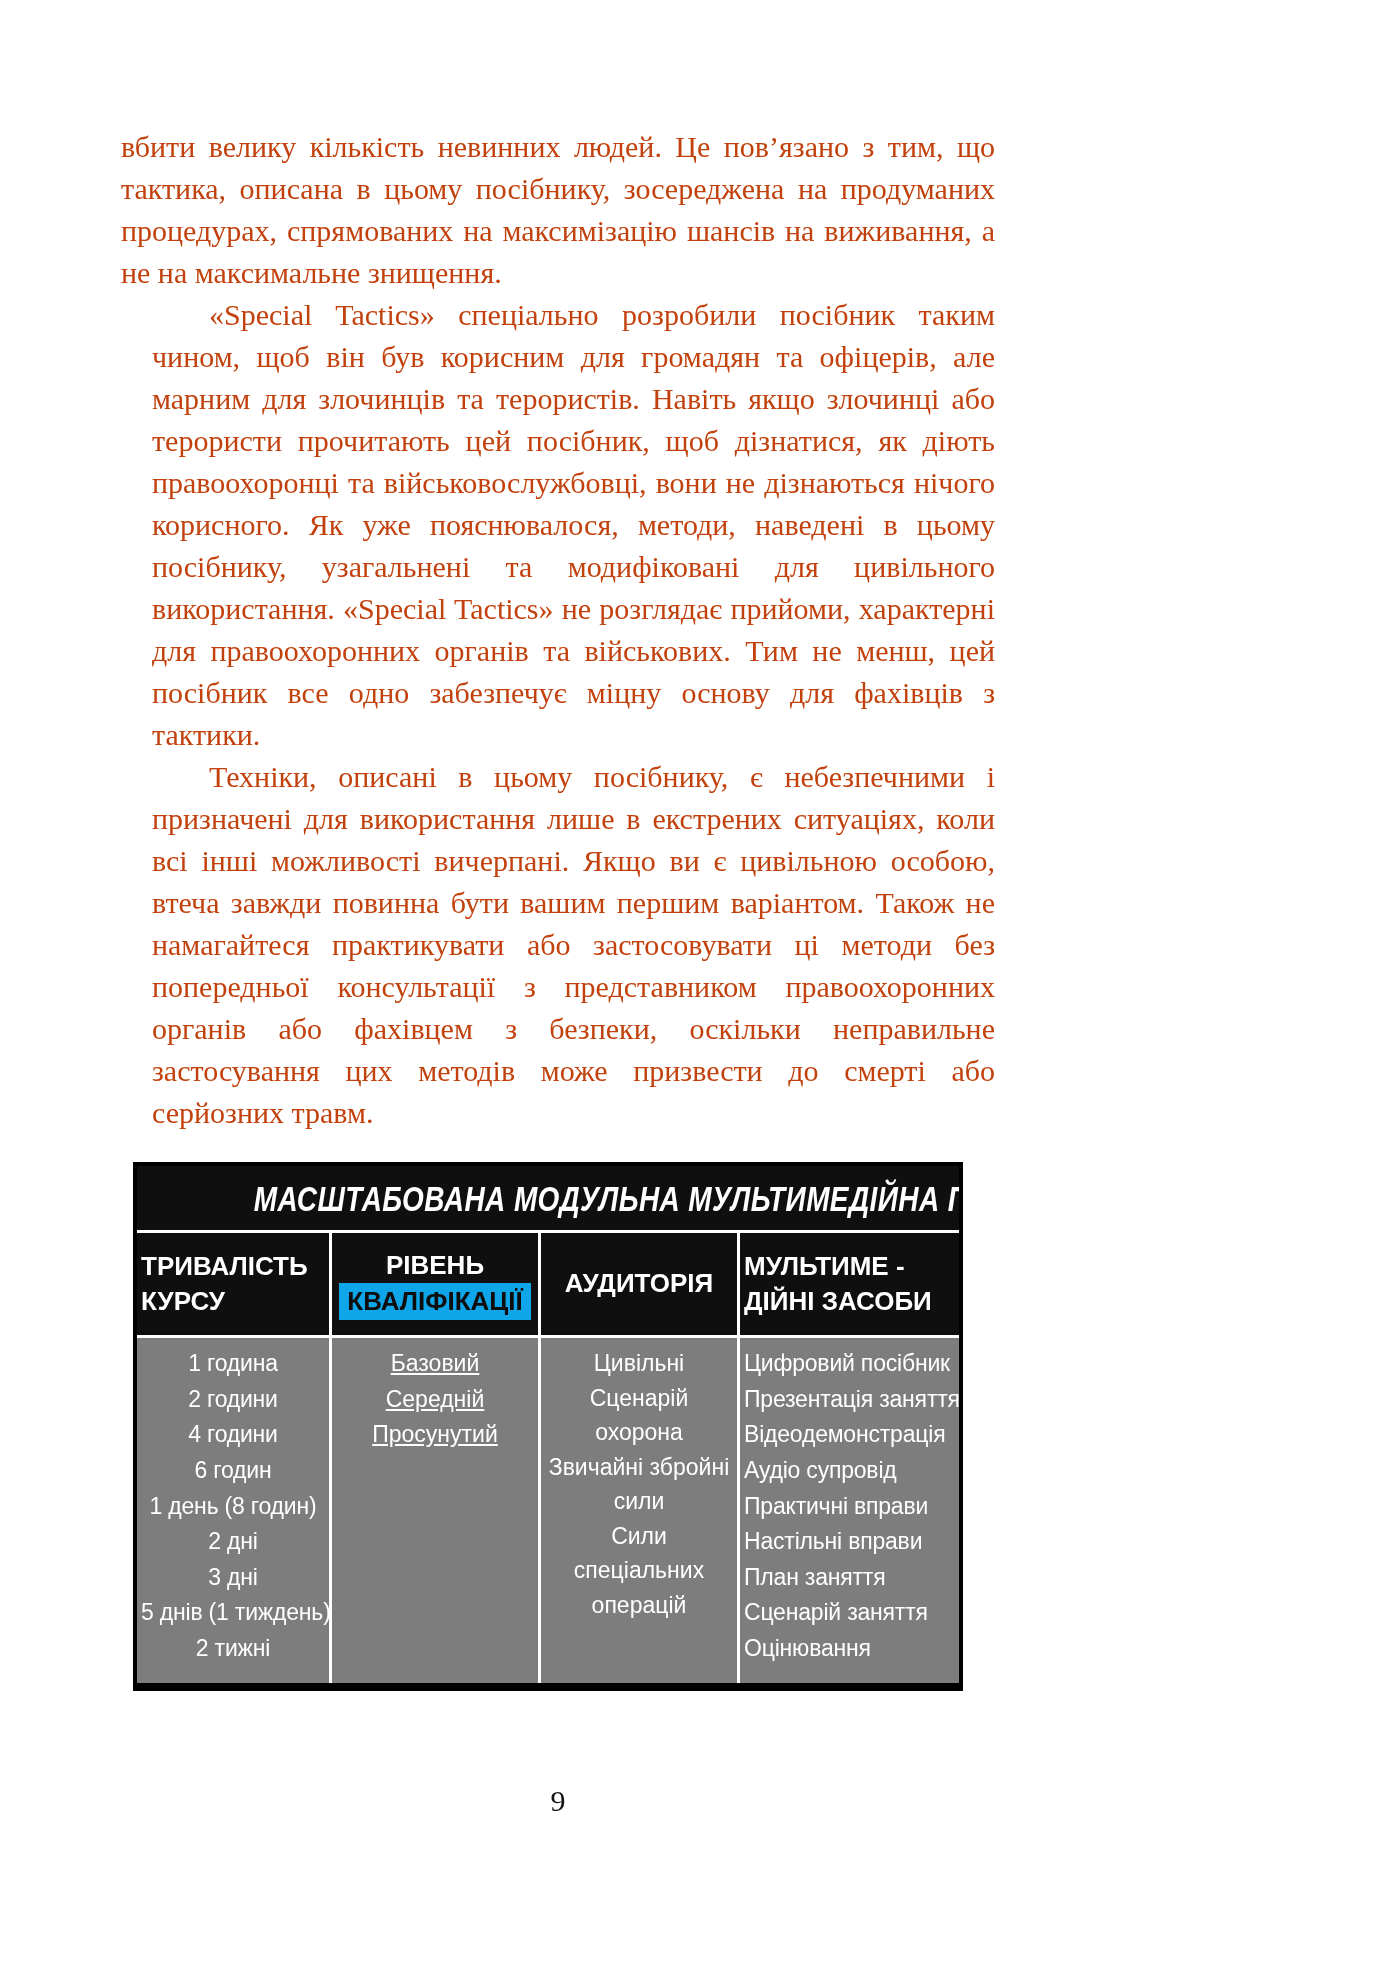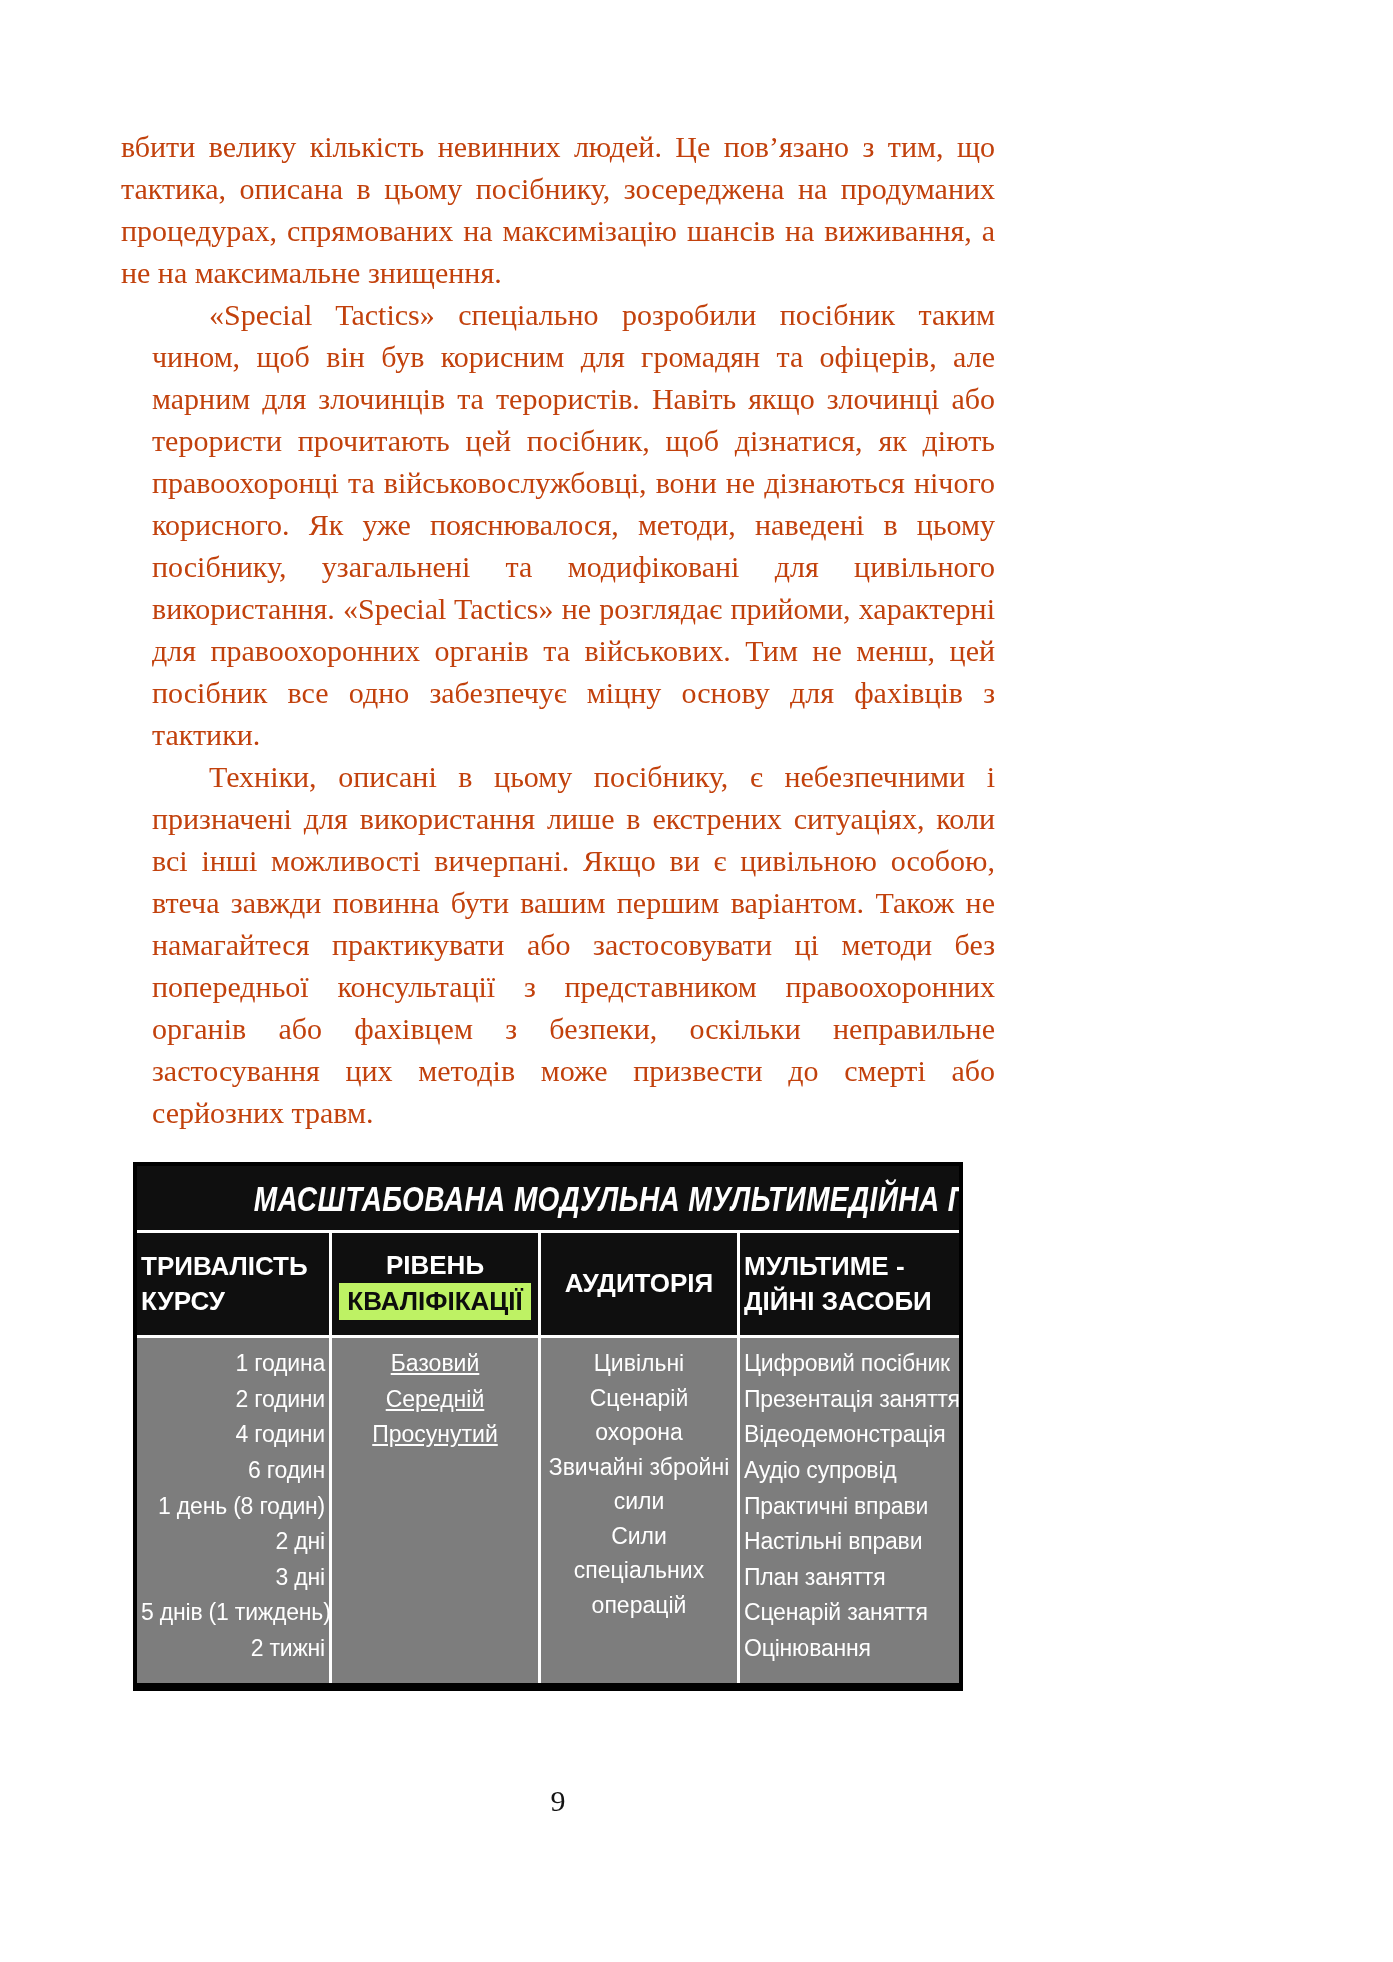--- a/index.html
+++ b/index.html
@@ -69,34 +69,34 @@
     line-height:1.35;
     padding:10px 8px;
     display:flex;
     flex-direction:column;
     justify-content:center;
     min-height:102px;
   }
   .hdr-cell.left { align-items:flex-start; text-align:left; padding-left:4px; }
   .hdr-cell.center { align-items:center; text-align:center; }
   .hdr-cell .hl {
-    background:#bef264;
+    background:#0ea5e9;
     color:#0d0d0d;
     padding:1px 8px;
     display:inline-block;
   }
   .body-cell {
     background:#7d7d7d;
     color:#ffffff;
     font-size:23px;
     padding:8px 4px 16px 4px;
     overflow:hidden;
   }
   .body-cell .item { line-height:1.55; }
-  .col-duration { padding-left:4px; text-align:right; }
+  .col-duration { padding-left:4px; text-align:center; }
   .col-duration .item { white-space:nowrap; letter-spacing:-0.2px; }
   .col-level { text-align:center;text-decoration:underline; }
   .col-audience { text-align:center; }
   .col-audience .item { line-height:1.5; }
   .col-media { text-align:left; }
   .col-media .item { white-space:nowrap; letter-spacing:-0.2px; }
 
   .page-number {
     position:absolute;
     top:1784px;

